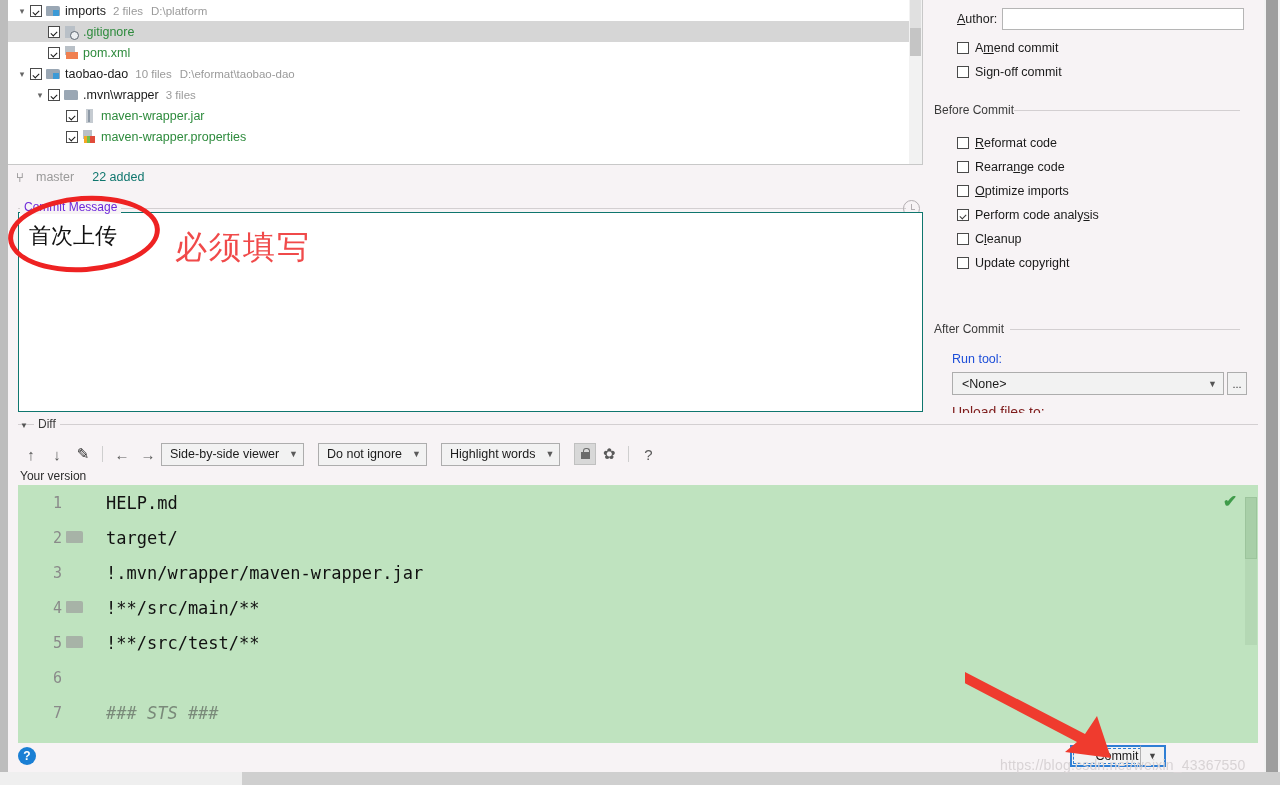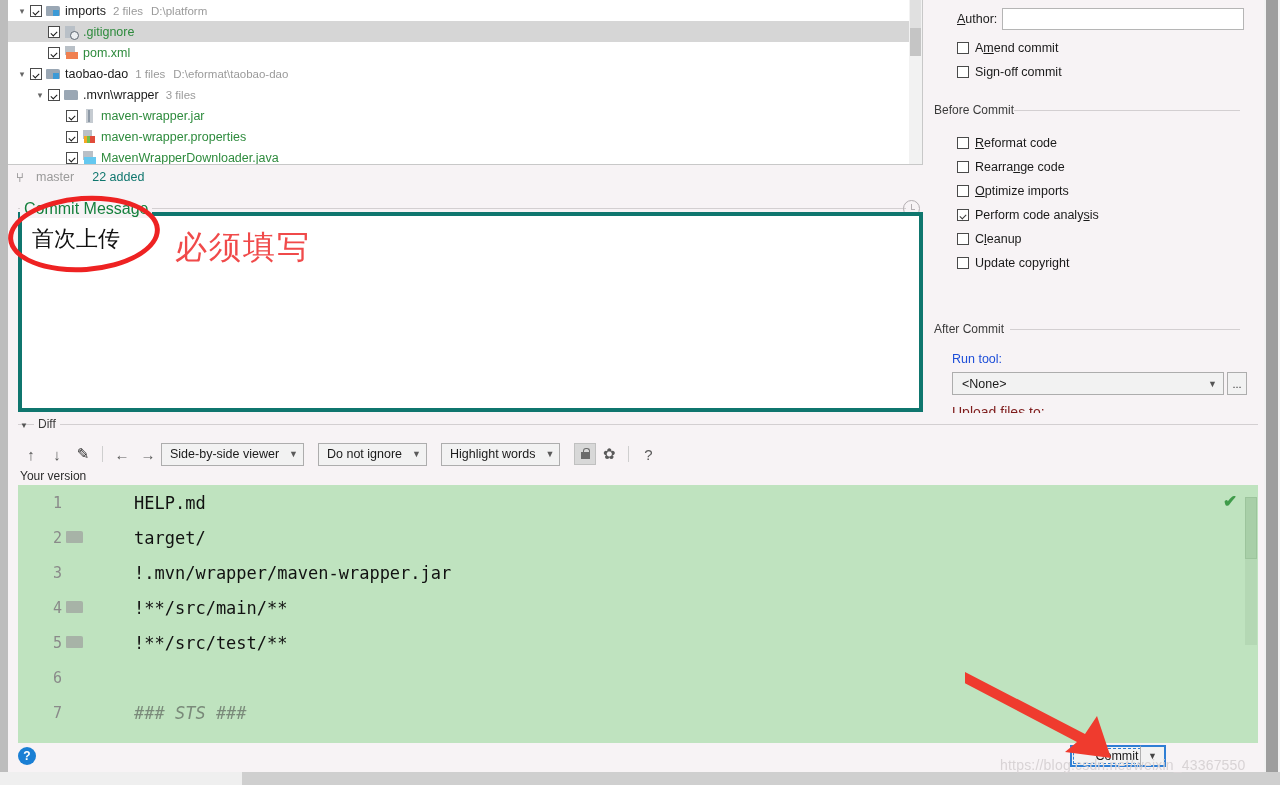--- a/index.html
+++ b/index.html
@@ -58,28 +58,28 @@
   .tree-vbar .thumb { position:absolute; left:1px; top:28px; width:11px; height:28px; background:#c5c5c5; }
   .tree-vbar .thumb2 { position:absolute; left:1px; top:0px; width:11px; height:28px; background:#e0e0e0; }
 
   
   .branch-row { position:absolute; left:8px; top:166px; width:915px; height:22px; display:flex; align-items:center; font-size:12.5px; }
   .branch-ico { width:16px; margin-left:8px; color:#5a5a5a; font-size:13px; line-height:1; }
   .branch-name { color:#9a9a9a; margin-left:4px; }
   .branch-added { color:#0f766e; margin-left:18px; }
 
   
-  .cm-legend { position:absolute; left:20px; top:200px; font-size:16px; color:#15803d; background:#f7f3f5; padding:0 4px; z-index:4; }
+  .cm-legend { position:absolute; left:20px; top:200px; font-size:12px; color:#6d28d9; background:#f7f3f5; padding:0 4px; z-index:4; }
   .cm-rule { position:absolute; left:18px; top:208px; width:888px; height:1px; background:#d3cfd1; }
   .cm-clock { position:absolute; left:903px; top:200px; width:17px; height:17px; border:1.4px solid #b3aeb1; border-radius:50%; }
   .cm-clock::before { content:""; position:absolute; left:6.5px; top:3px; width:1.4px; height:5px; background:#b3aeb1; }
   .cm-clock::after { content:""; position:absolute; left:7px; top:7.5px; width:4px; height:1.4px; background:#b3aeb1; }
   .cm-box {
     position:absolute; left:18px; top:212px; width:905px; height:200px;
-    background:#ffffff; border:4px solid #0f766e;
+    background:#ffffff; border:1px solid #0f766e;
   }
   .cm-text { position:absolute; left:10px; top:8px; font-size:22px; color:#111; font-family:"DejaVu Sans", sans-serif; }
 
   
   .ann-ellipse {
     position:absolute; left:8px; top:196px; width:152px; height:76px;
     border:5px solid #ee2222; border-radius:50%; transform:rotate(-4deg); z-index:6;
   }
   .ann-text {
     position:absolute; left:175px; top:226px; font-size:32px; color:#f04a4a; z-index:6;
@@ -113,21 +113,21 @@
   .diff-body {
     position:absolute; left:18px; top:485px; width:1240px; height:258px;
     background:#f7f3f5; overflow:hidden;
   }
   .diff-green { position:absolute; left:0px; top:0px; width:1225px; height:258px; background:#bfe3bf; }
   .diff-line { position:relative; display:flex; align-items:center; height:35px; font-family:"DejaVu Sans Mono", monospace; font-size:17px; }
   .ln { width:44px; text-align:right; color:#8a8a8a; font-size:15px; flex:0 0 44px; }
   .gutter-ico { width:26px; height:35px; flex:0 0 26px; position:relative; }
   .gutter-ico.has::before { content:""; position:absolute; left:4px; top:11px; width:17px; height:12px; background:#a7b3a7; border-radius:1px 2px 1px 1px; }
   .gsep { width:18px; flex:0 0 18px; }
-  .dtxt { color:#111; white-space:pre;margin-left:28px; }
+  .dtxt { color:#111; white-space:pre; }
   .dtxt.comment { color:#7a8a7a; font-style:italic; }
   .diff-check { position:absolute; left:1205px; top:6px; color:#3f9b4a; font-size:17px; font-weight:bold; }
   .diff-vbar { position:absolute; left:1225px; top:0px; width:15px; height:258px; background:#bfe3bf; }
   .diff-vbar .th { position:absolute; left:2px; top:12px; width:12px; height:62px; background:#a8cfa8; border:1px solid #9cc49c; }
   .diff-vbar .tr2 { position:absolute; left:2px; top:74px; width:12px; height:86px; background:#b4d8b4; }
 
   
   .outer-right-bar { position:absolute; left:1264px; top:0; width:16px; height:772px; background:#f2f2f2; }
   .outer-right-bar .thumb { position:absolute; left:2px; top:0px; width:12px; height:772px; background:#9e9e9e; }
 
@@ -213,47 +213,41 @@
           <span class="twisty empty">▾</span>
           <span class="cbx checked"></span>
           <span class="ficon xml"></span>
           <span class="tname green">pom.xml</span>
         </div>
         <div class="tree-row" style="padding-left: 6px;">
           <span class="twisty">▾</span>
           <span class="cbx checked"></span>
           <span class="ficon mod"></span>
           <span class="tname black">taobao-dao</span>
-          <span class="tmeta">1 files</span>
+          <span class="tmeta">10 files</span>
           <span class="tmeta">D:\eformat\taobao-dao</span>
         </div>
         <div class="tree-row" style="padding-left: 24px;">
           <span class="twisty">▾</span>
           <span class="cbx checked"></span>
           <span class="ficon folder"></span>
           <span class="tname black">.mvn\wrapper</span>
           <span class="tmeta">3 files</span>
         </div>
         <div class="tree-row" style="padding-left: 42px;">
           <span class="twisty empty">▾</span>
           <span class="cbx checked"></span>
           <span class="ficon jar"></span>
           <span class="tname green">maven-wrapper.jar</span>
         </div>
         <div class="tree-row" style="padding-left: 42px;">
           <span class="twisty empty">▾</span>
           <span class="cbx checked"></span>
           <span class="ficon props"></span>
           <span class="tname green">maven-wrapper.properties</span>
-        </div>
-        <div class="tree-row" style="padding-left: 42px;">
-          <span class="twisty empty">▾</span>
-          <span class="cbx checked"></span>
-          <span class="ficon java"></span>
-          <span class="tname green">MavenWrapperDownloader.java</span>
         </div>
       </div>
     <div class="tree-vbar">
       <div class="thumb2"></div>
       <div class="thumb"></div>
     </div>
   </div>
 
   <div class="branch-row">
     <span class="branch-ico">⑂</span>

